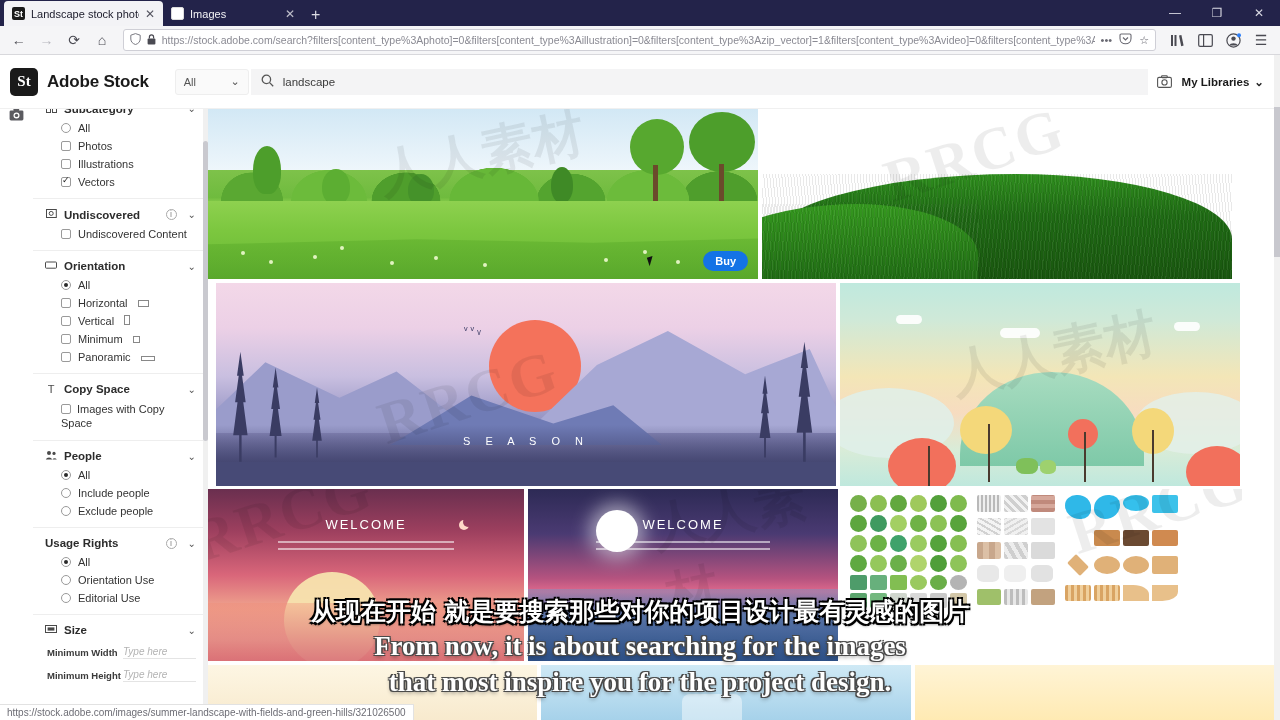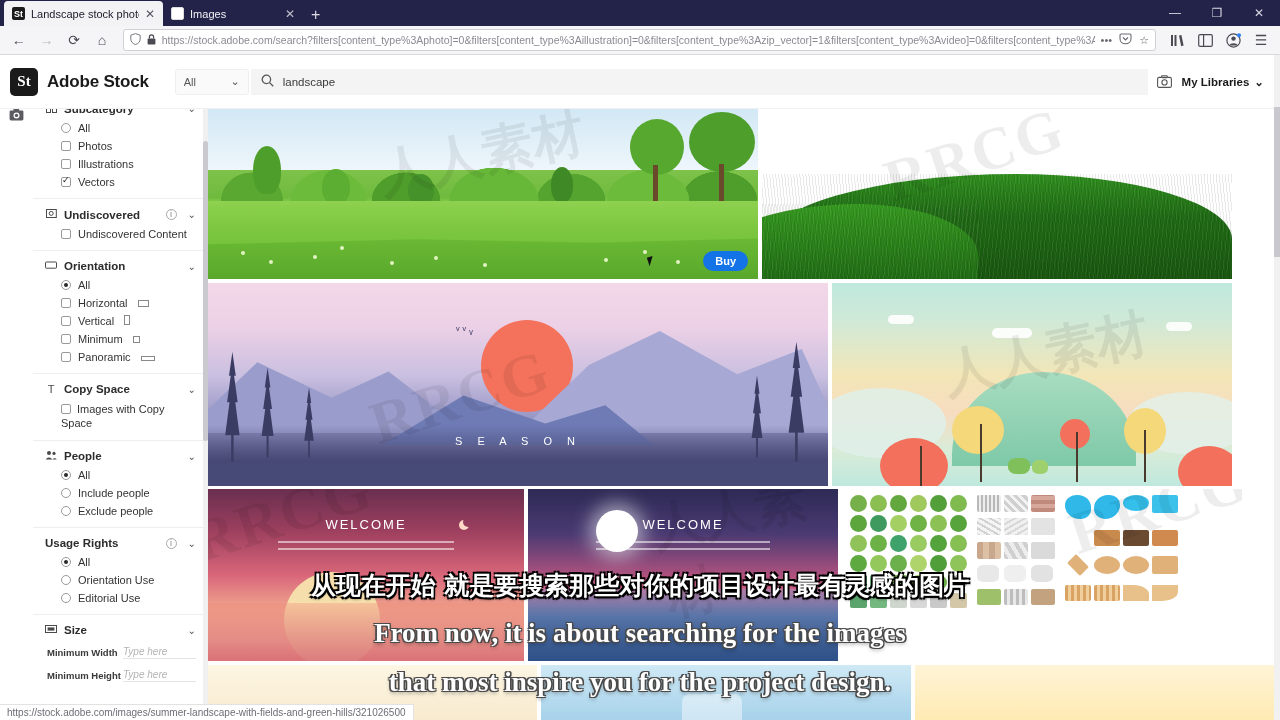--- a/index.html
+++ b/index.html
@@ -255,21 +255,21 @@
   .subs { position:absolute; left:0; right:0; bottom:20px; text-align:center; z-index:40; pointer-events:none; }
   .sub-cn {
     font-family: "DejaVu Sans", sans-serif;
     font-size: 25px; font-weight: bold; color: #ffffff; line-height: 1.15;
     text-shadow: -1.6px -1.6px 0 #000, 1.6px -1.6px 0 #000, -1.6px 1.6px 0 #000,
                   1.6px 1.6px 0 #000, 0 2px 3px rgba(0,0,0,.6);
   }
   .sub-en {
     font-family: "Liberation Serif", serif;
     font-size: 27px; font-weight: bold; color: #ffffff; line-height: 1.28;
-    margin-top: 15px;
+    margin-top: 2px;
     text-shadow: -1.4px -1.4px 0 #4a4a4a, 1.4px -1.4px 0 #4a4a4a, -1.4px 1.4px 0 #4a4a4a,
                   1.4px 1.4px 0 #4a4a4a, 0 2px 4px rgba(0,0,0,.45);
   }
 
   
   .statusbar {
     position: absolute; left: 0; bottom: 0; height: 16px; z-index: 60;
     background: #fff; border-top: 1px solid #e2e2e2; border-right: 1px solid #e2e2e2;
     display: flex; align-items: center; padding: 0 7px;
     font-size: 10px; color: #6d6d75; white-space: nowrap;
@@ -622,21 +622,21 @@
         <div class="hillshape">
             <div class="grasstex"></div>
           </div>
         <div class="hillshape2">
             <div class="grasstex"></div>
           </div>
         <div class="wm wm-rrcg" style="left:120px;top:12px;">RRCG</div>
       </div>
     </div>
 
-    <div class="row" style="height:202px;">
+    <div class="row" style="height:202px;padding-left:8px;">
       <div class="card img-summer" style="width:620px;height:203px;">
         <div class="sun" style="left:44%;top:18%;width:92px;height:92px;"></div>
         <div class="mtn" style="left:-4%;bottom:26%;width:46%;height:46%;background:#9a9ccb;clip-path:polygon(0 100%,26% 24%,52% 62%,72% 34%,100% 100%);"></div>
         <div class="mtn" style="right:-2%;bottom:26%;width:52%;height:56%;background:#a7a8d4;clip-path:polygon(0 100%,22% 40%,44% 10%,68% 48%,88% 26%,100% 100%);"></div>
         <div class="mtn" style="left:28%;bottom:20%;width:44%;height:30%;background:#6f7bb5;clip-path:polygon(0 100%,30% 18%,60% 64%,82% 34%,100% 100%);"></div>
         <div class="forestband"></div>
         <div class="pine" style="left:2%;width:24px;height:110px;"></div>
         <div class="pine" style="left:8%;width:20px;height:90px;bottom:14%;"></div>
         <div class="pine" style="left:15%;width:16px;height:70px;bottom:14%;"></div>
         <div class="pine" style="right:3%;width:26px;height:120px;"></div>

